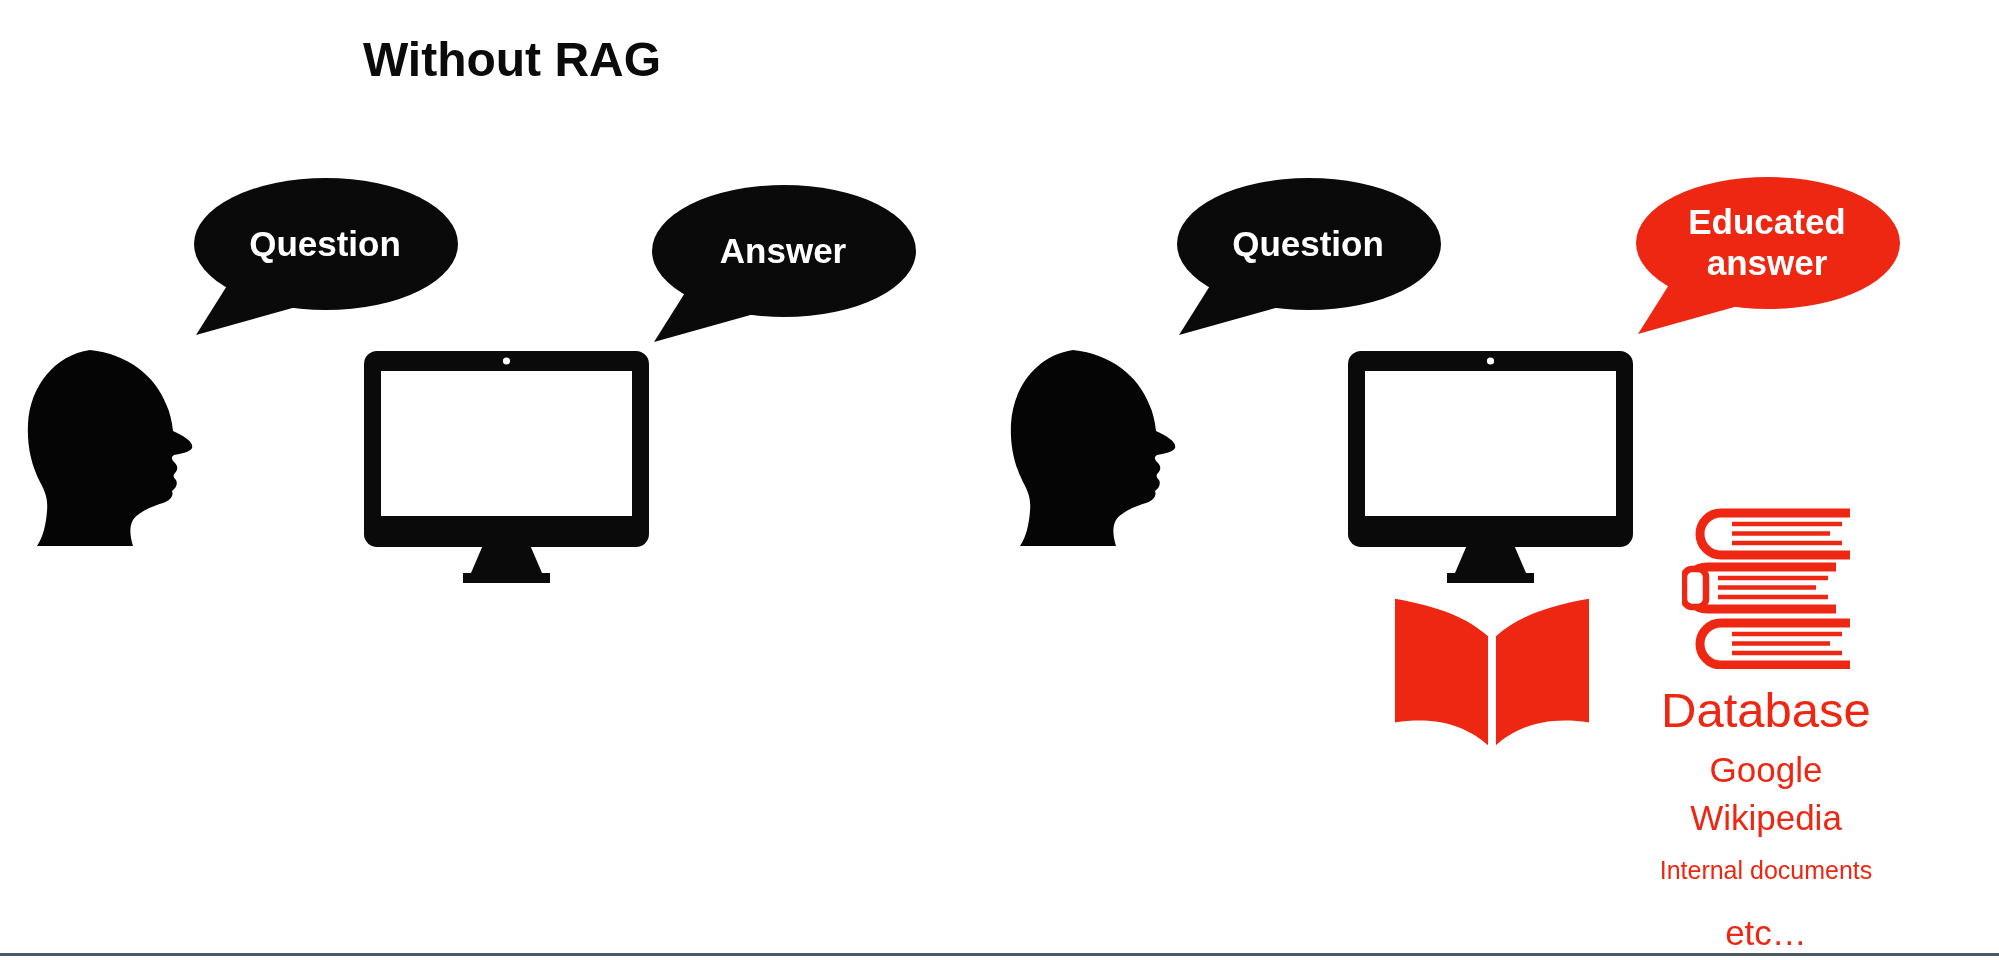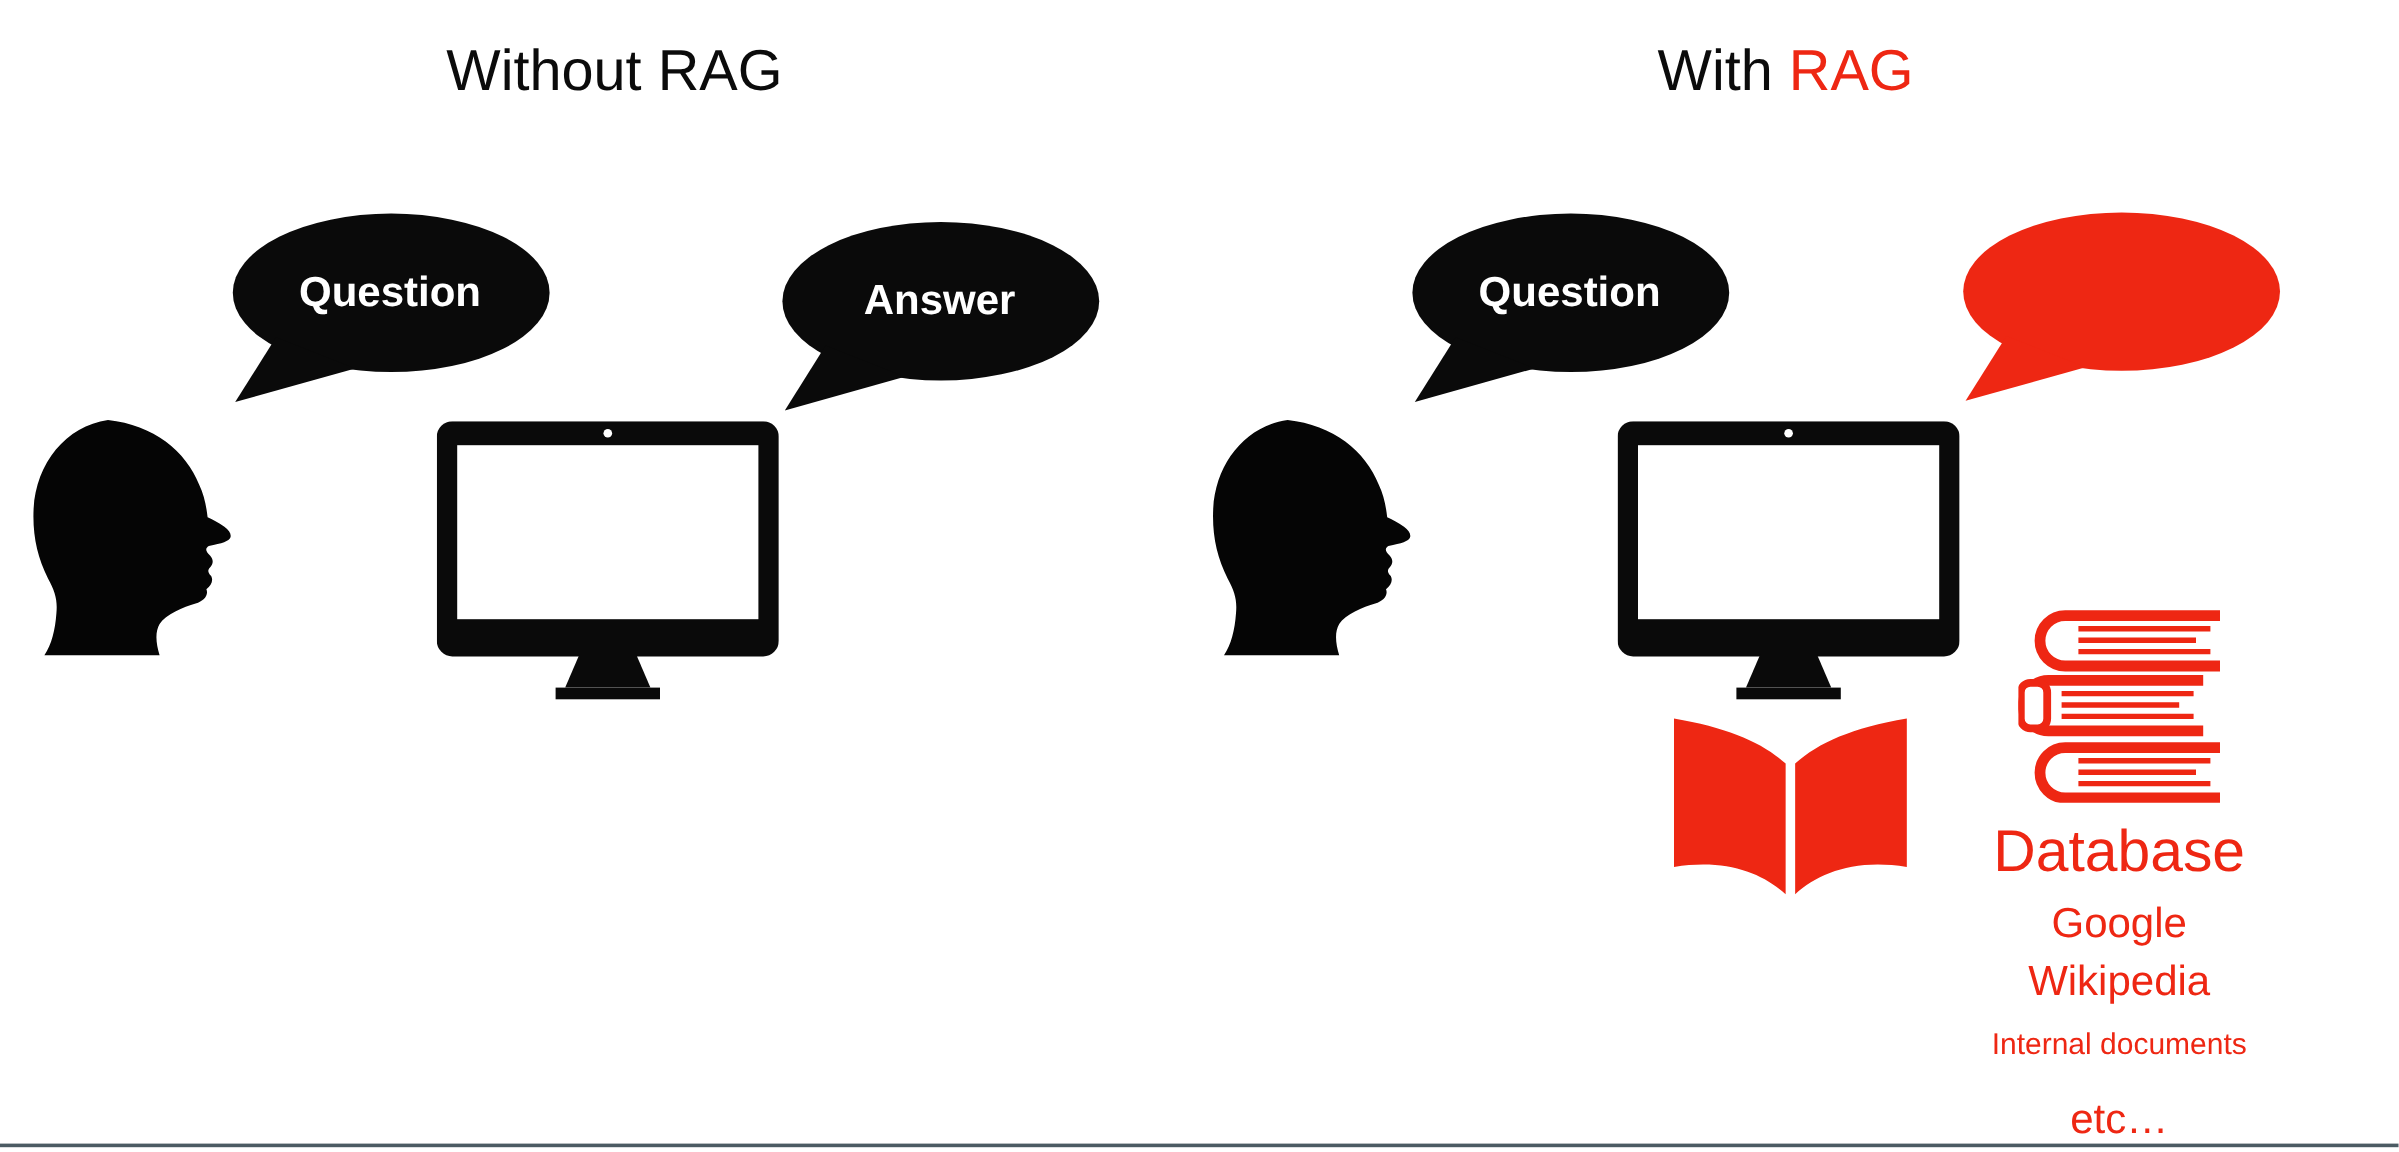--- a/index.html
+++ b/index.html
@@ -11,21 +11,21 @@
     overflow:hidden;
     font-family:"Liberation Sans","DejaVu Sans",sans-serif;
   }
   .abs{position:absolute;}
   
   .panel-title{
     position:absolute;
     top:32px;
     transform:translateX(-50%);
     font-size:48px;
-    font-weight:400;
+    font-weight:700;
     letter-spacing:0;
     color:#0b0b0b;
     white-space:nowrap;
   }
   .title-red{color:#ee2713;}
   
   .bubble{position:absolute;width:270px;height:162px;}
   .bubble svg{position:absolute;left:0;top:0;width:270px;height:162px;display:block;}
   .bubble-black{color:#0a0a0a;}
   .bubble-red{color:#ee2713;}
@@ -122,36 +122,33 @@
   </div>
 
   <svg class="abs icon-svg head-icon" style="left:25px;top:348px;" width="170" height="200" viewBox="0 0 170 200">
     <use href="#head-shape" fill="currentColor"></use>
   </svg>
 
   <svg class="abs icon-svg monitor-icon" style="left:364px;top:351px;" width="285" height="232" viewBox="0 0 285 232">
     <use href="#monitor-shape"></use>
   </svg>
 
-  <div class="panel-title" style="left:1488px;">
-    <span>With</span>
-    <span class="title-red">RAG</span>
-  </div>
 
   <div class="bubble bubble-black" style="left:1173px;top:177px;">
     <svg viewBox="0 0 270 162">
       <use href="#bubble-shape" fill="currentColor"></use>
     </svg>
     <div class="bubble-label">Question</div>
   </div>
 
   <div class="bubble bubble-red" style="left:1632px;top:176px;">
     <svg viewBox="0 0 270 162">
       <use href="#bubble-shape" fill="currentColor"></use>
     </svg>
+    <div class="bubble-label">Educated answer</div>
   </div>
 
   <svg class="abs icon-svg head-icon" style="left:1008px;top:348px;" width="170" height="200" viewBox="0 0 170 200">
     <use href="#head-shape" fill="currentColor"></use>
   </svg>
 
   <svg class="abs icon-svg monitor-icon" style="left:1348px;top:351px;" width="285" height="232" viewBox="0 0 285 232">
     <use href="#monitor-shape"></use>
   </svg>
 

